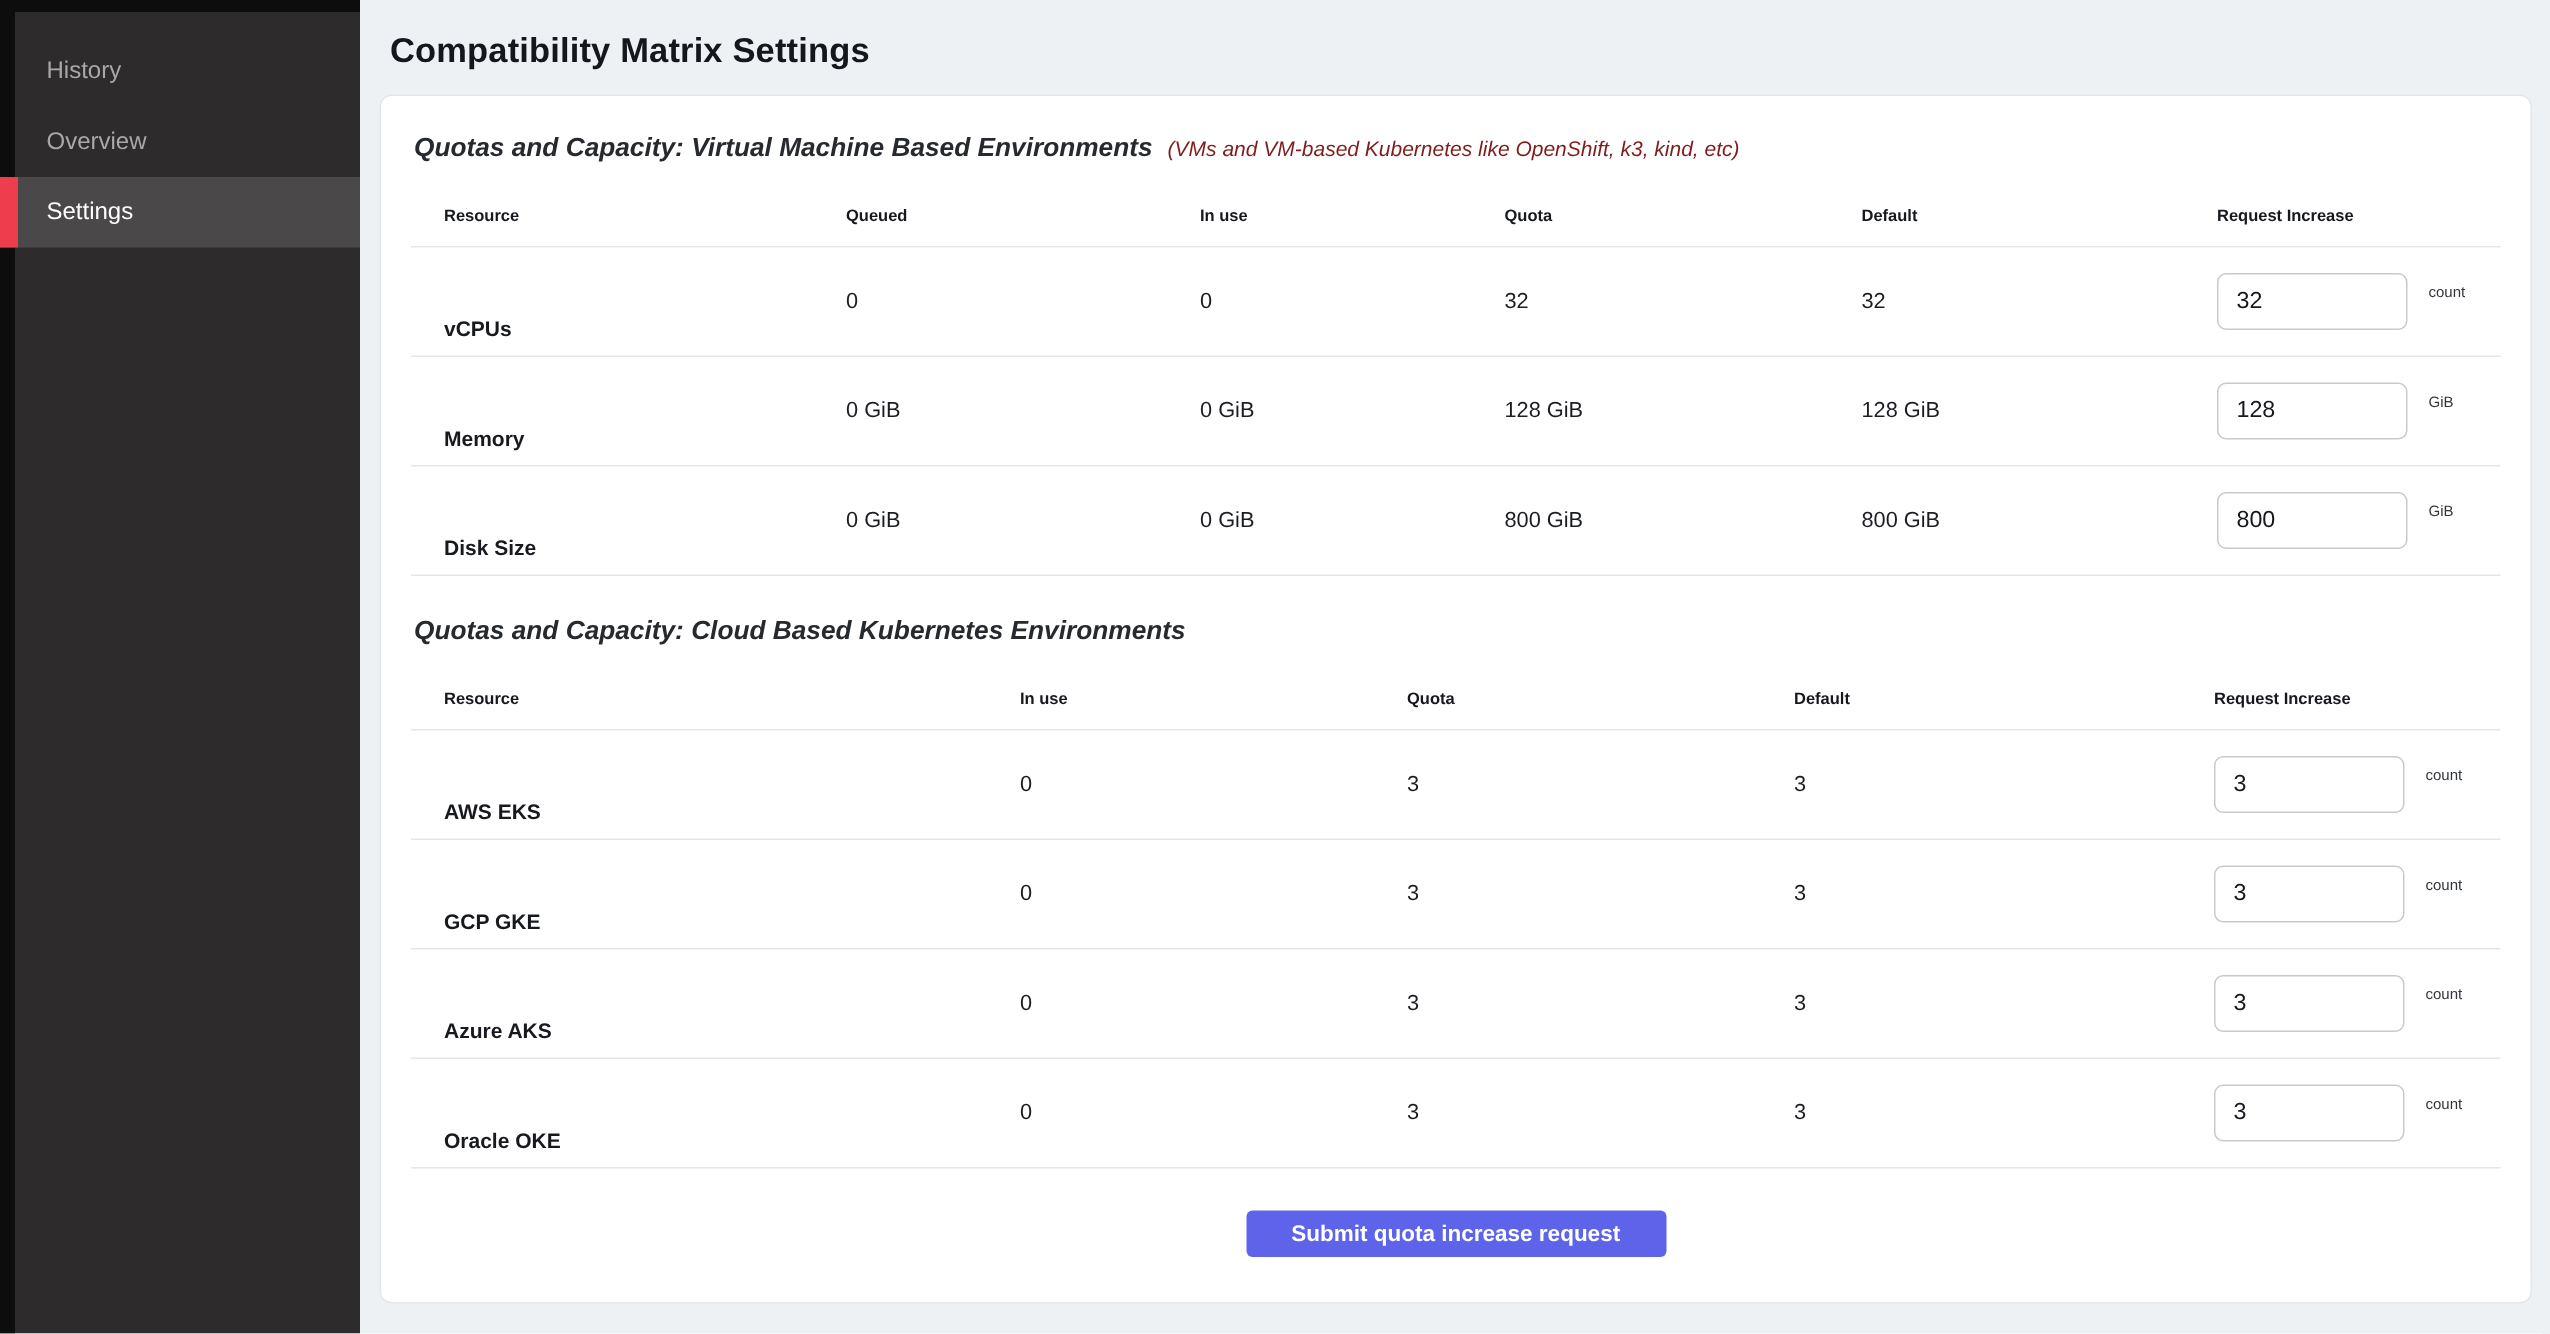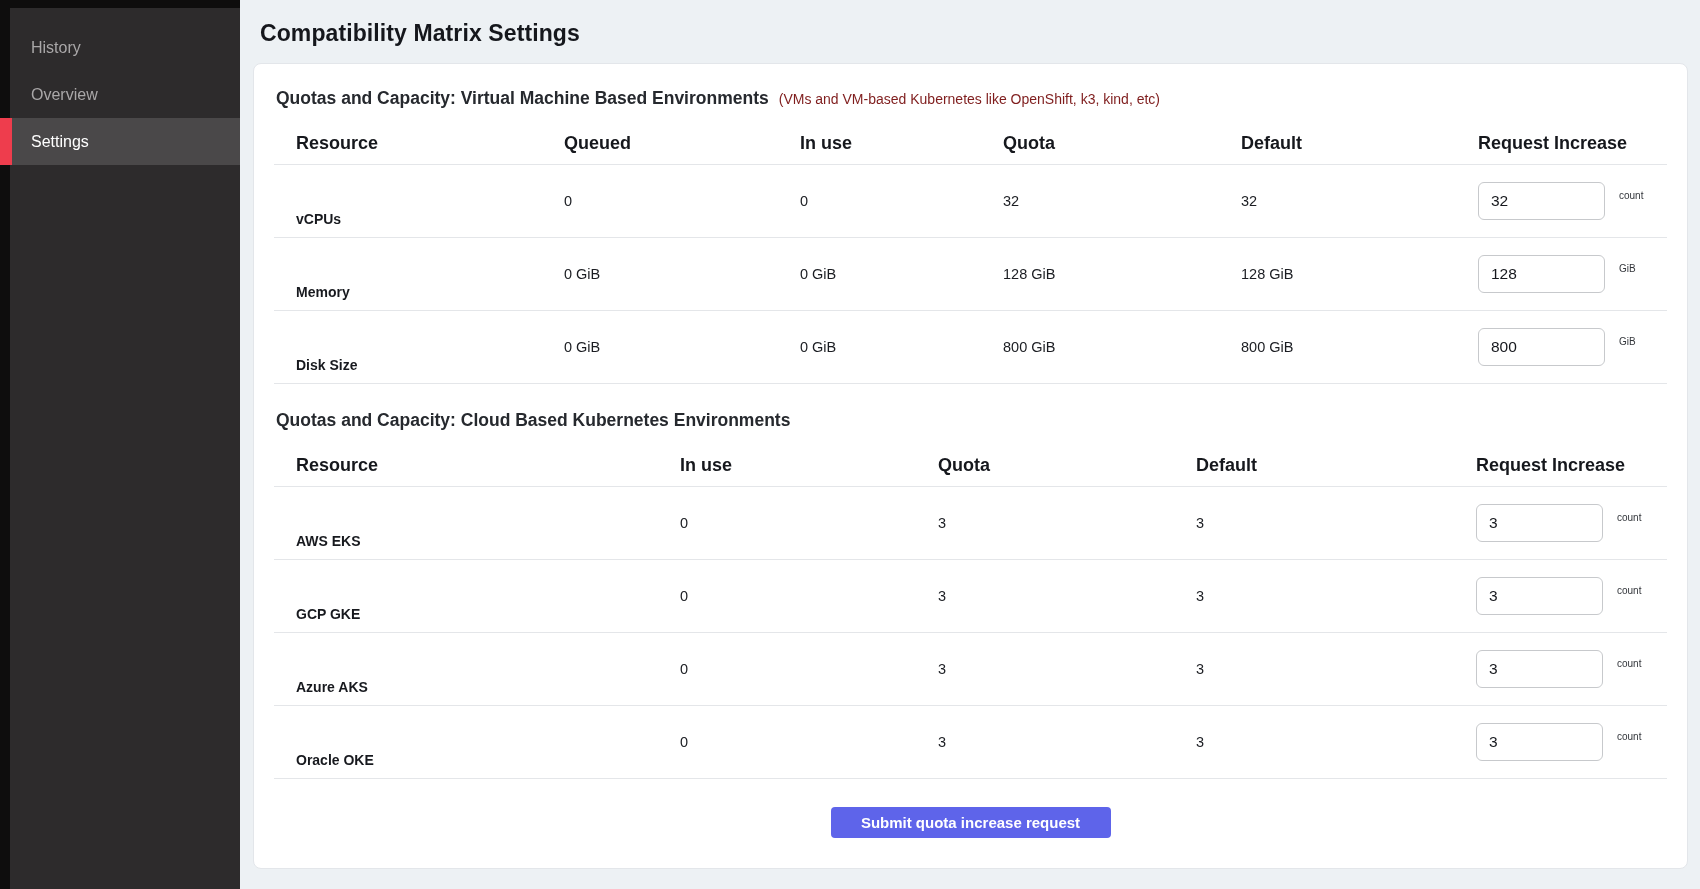--- a/index.html
+++ b/index.html
@@ -64,21 +64,21 @@
     margin: 6px 0 16px 7px;
   }
   .card {
     background: #ffffff;
     border: 1px solid #e3e6ea;
     border-radius: 8px;
     padding: 24px 20px 16px 20px;
     width: 1435px;
   }
 
-  .section-title-row { display: flex; align-items: baseline; gap: 10px; margin: 0 0 14px 2px; }
+  .section-title-row { display: flex; align-items: baseline; gap: 10px; margin: 0 0 14px 2px; font-style: italic; }
   .section-title {
     font-size: 17.5px;
     font-weight: 700;
     color: #26292e;
   }
   .section-subtitle {
     font-size: 14px;
     color: #7f1d1d;
   }
   .section-title-row.second { margin-top: 26px; align-items: center; }
@@ -87,21 +87,21 @@
   .trow {
     display: grid;
     align-items: center;
     padding-left: 22px;
     border-bottom: 1px solid #e4e6e9;
   }
   .t1 .trow { grid-template-columns: 268px 236px 203px 238px 237px auto; }
   .t2 .trow { grid-template-columns: 384px 258px 258px 280px auto; }
   .thead-row { height: 42px; }
   .thead-row .th {
-    font-size: 18px;
+    font-size: 11px;
     font-weight: 700;
     color: #16181d;
   }
   .data-row { height: 73px; }
   .cell { font-size: 14.5px; color: #1b1d22; }
   .cell.resource { font-weight: 700; font-size: 14px; color: #17191e; margin-top: 35px; }
 
   .request-cell {
     display: flex;
     align-items: center;

